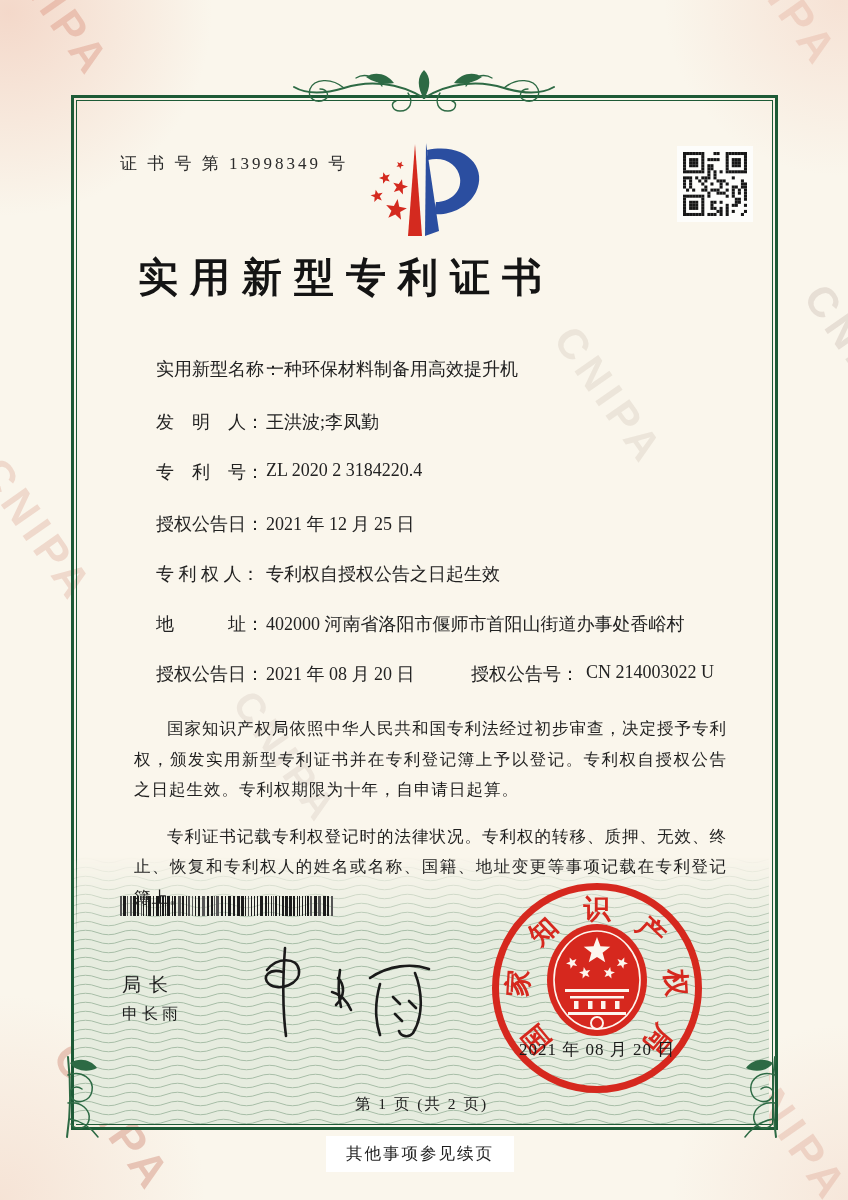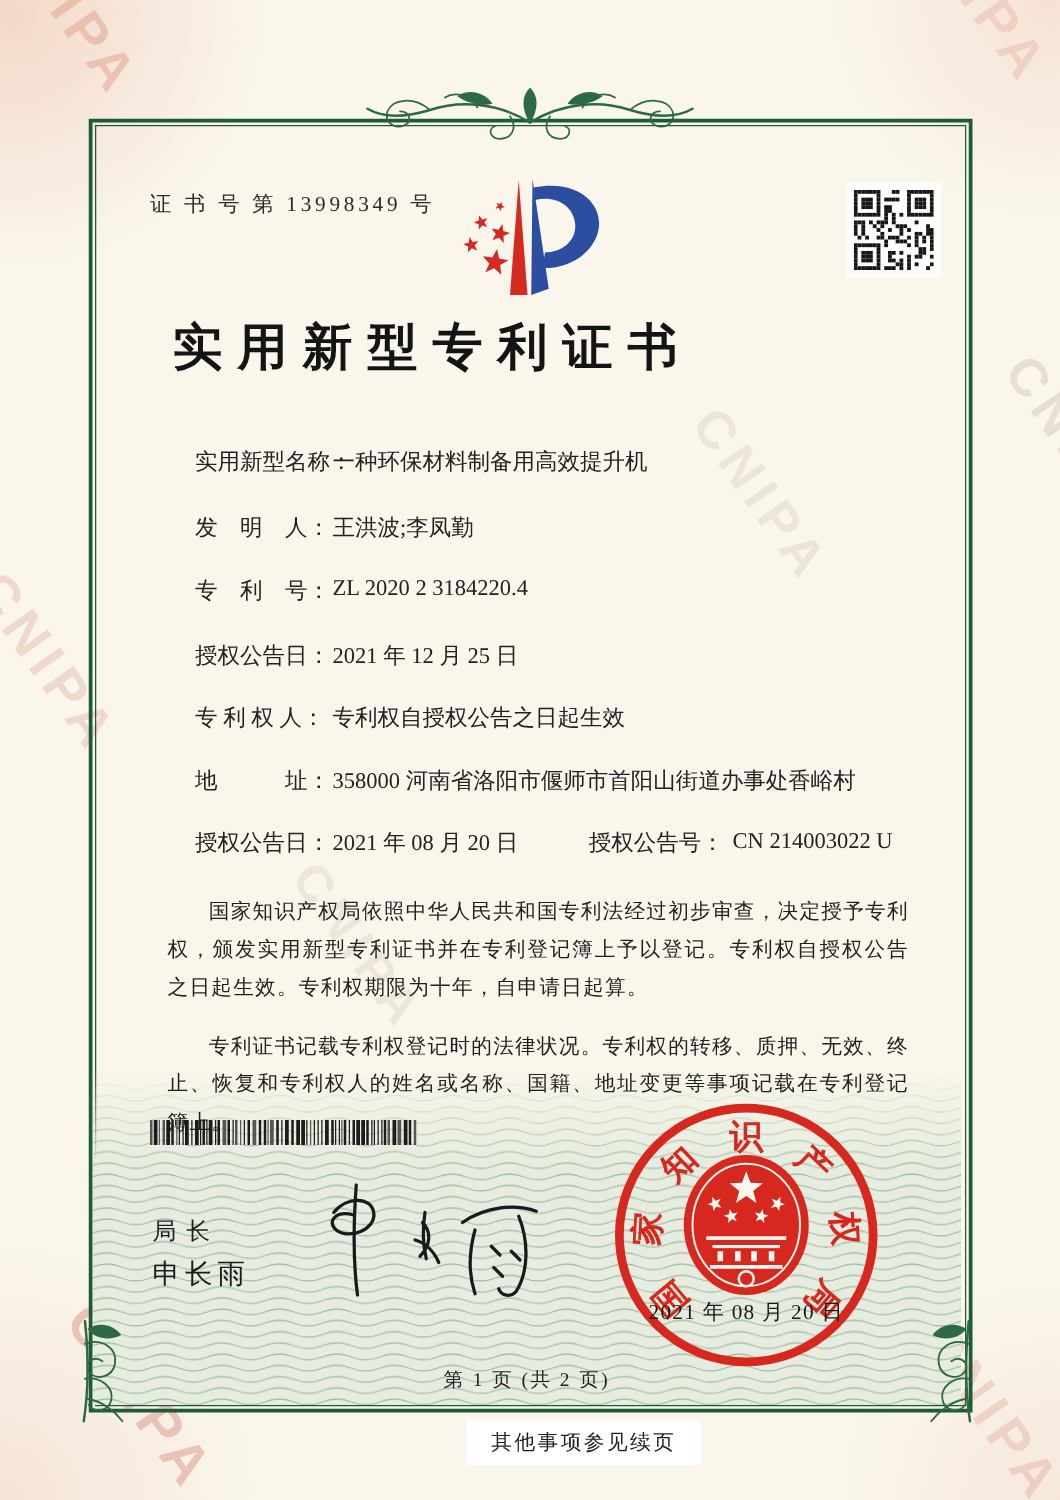--- a/index.html
+++ b/index.html
@@ -45,39 +45,39 @@
   .row .val{position:absolute;left:110px;top:0;white-space:nowrap;}
   .row .lbl2{position:absolute;left:315px;top:0;}
   .row .val2{position:absolute;left:430px;top:0;white-space:nowrap;}
   .paras{
     left:118px;top:698px;width:625px;font-size:16.5px;line-height:1.85;
     color:#1f1f1f;text-align:justify;
   }
   .paras p{margin:16px;text-indent:2em;letter-spacing:1px;}
   .guilloche{left:74px;top:856px;}
   .officer-title{left:122px;top:972px;font-size:19px;letter-spacing:8px;color:#1c1c1c;}
-  .officer-name{left:122px;top:1004px;font-size:22px;letter-spacing:4px;color:#1c1c1c;}
+  .officer-name{left:122px;top:1004px;font-size:16px;letter-spacing:4px;color:#1c1c1c;}
   .sig{left:252px;top:940px;}
   .seal{left:492px;top:883px;width:210px;height:210px;}
   .seal .ring{
     position:absolute;left:0;top:0;width:196px;height:196px;
     border:7px solid #d6281e;border-radius:50%;
   }
   .seal .ring-char{
     position:absolute;font-weight:bold;font-size:27px;color:#d6281e;
     transform-origin:center;white-space:pre;
   }
   .seal-date{
     left:492px;top:1038px;width:210px;text-align:center;
     font-size:17px;color:#191919;letter-spacing:1px;white-space:nowrap;
   }
   .page-info{left:71px;top:1094px;width:701px;text-align:center;font-size:15.5px;color:#222;letter-spacing:2px;}
   .note-box{
     left:326px;top:1136px;background:#ffffff;padding:7px 20px;
-    font-size:16.5px;color:#1d1d1d;letter-spacing:2px;margin-left:47px;
+    font-size:16.5px;color:#1d1d1d;letter-spacing:2px;
   }
   .barcode{left:120px;top:896px;}
 </style>
 </head>
 <body>
 
 <div class="page">
 
   <div class="wm" style="left:-28px;top:-20px;font-size:44px;color:rgba(216,140,118,0.38);">CNIPA</div>
   <div class="wm" style="left:700px;top:-30px;font-size:44px;color:rgba(222,160,140,0.3);">CNIPA</div>
@@ -384,21 +384,21 @@
   <div class="row" style="top:512px;">
     <span class="lbl">授权公告日：</span>
     <span class="val">2021 年 12 月 25 日</span>
   </div>
   <div class="row" style="top:562px;">
     <span class="lbl">专 利 权 人：</span>
     <span class="val">专利权自授权公告之日起生效</span>
   </div>
   <div class="row" style="top:612px;">
     <span class="lbl">地　　　址：</span>
-    <span class="val">358000 河南省洛阳市偃师市首阳山街道办事处香峪村</span>
+    <span class="val">402000 河南省洛阳市偃师市首阳山街道办事处香峪村</span>
   </div>
   <div class="row" style="top:662px;">
     <span class="lbl">授权公告日：</span>
     <span class="val">2021 年 08 月 20 日</span>
     <span class="lbl2">授权公告号：</span>
     <span class="val2">CN 214003022 U</span>
   </div>
 
   <div class="abs paras">
     <p>国家知识产权局依照中华人民共和国专利法经过初步审查，决定授予专利权，颁发实用新型专利证书并在专利登记簿上予以登记。专利权自授权公告之日起生效。专利权期限为十年，自申请日起算。</p>

